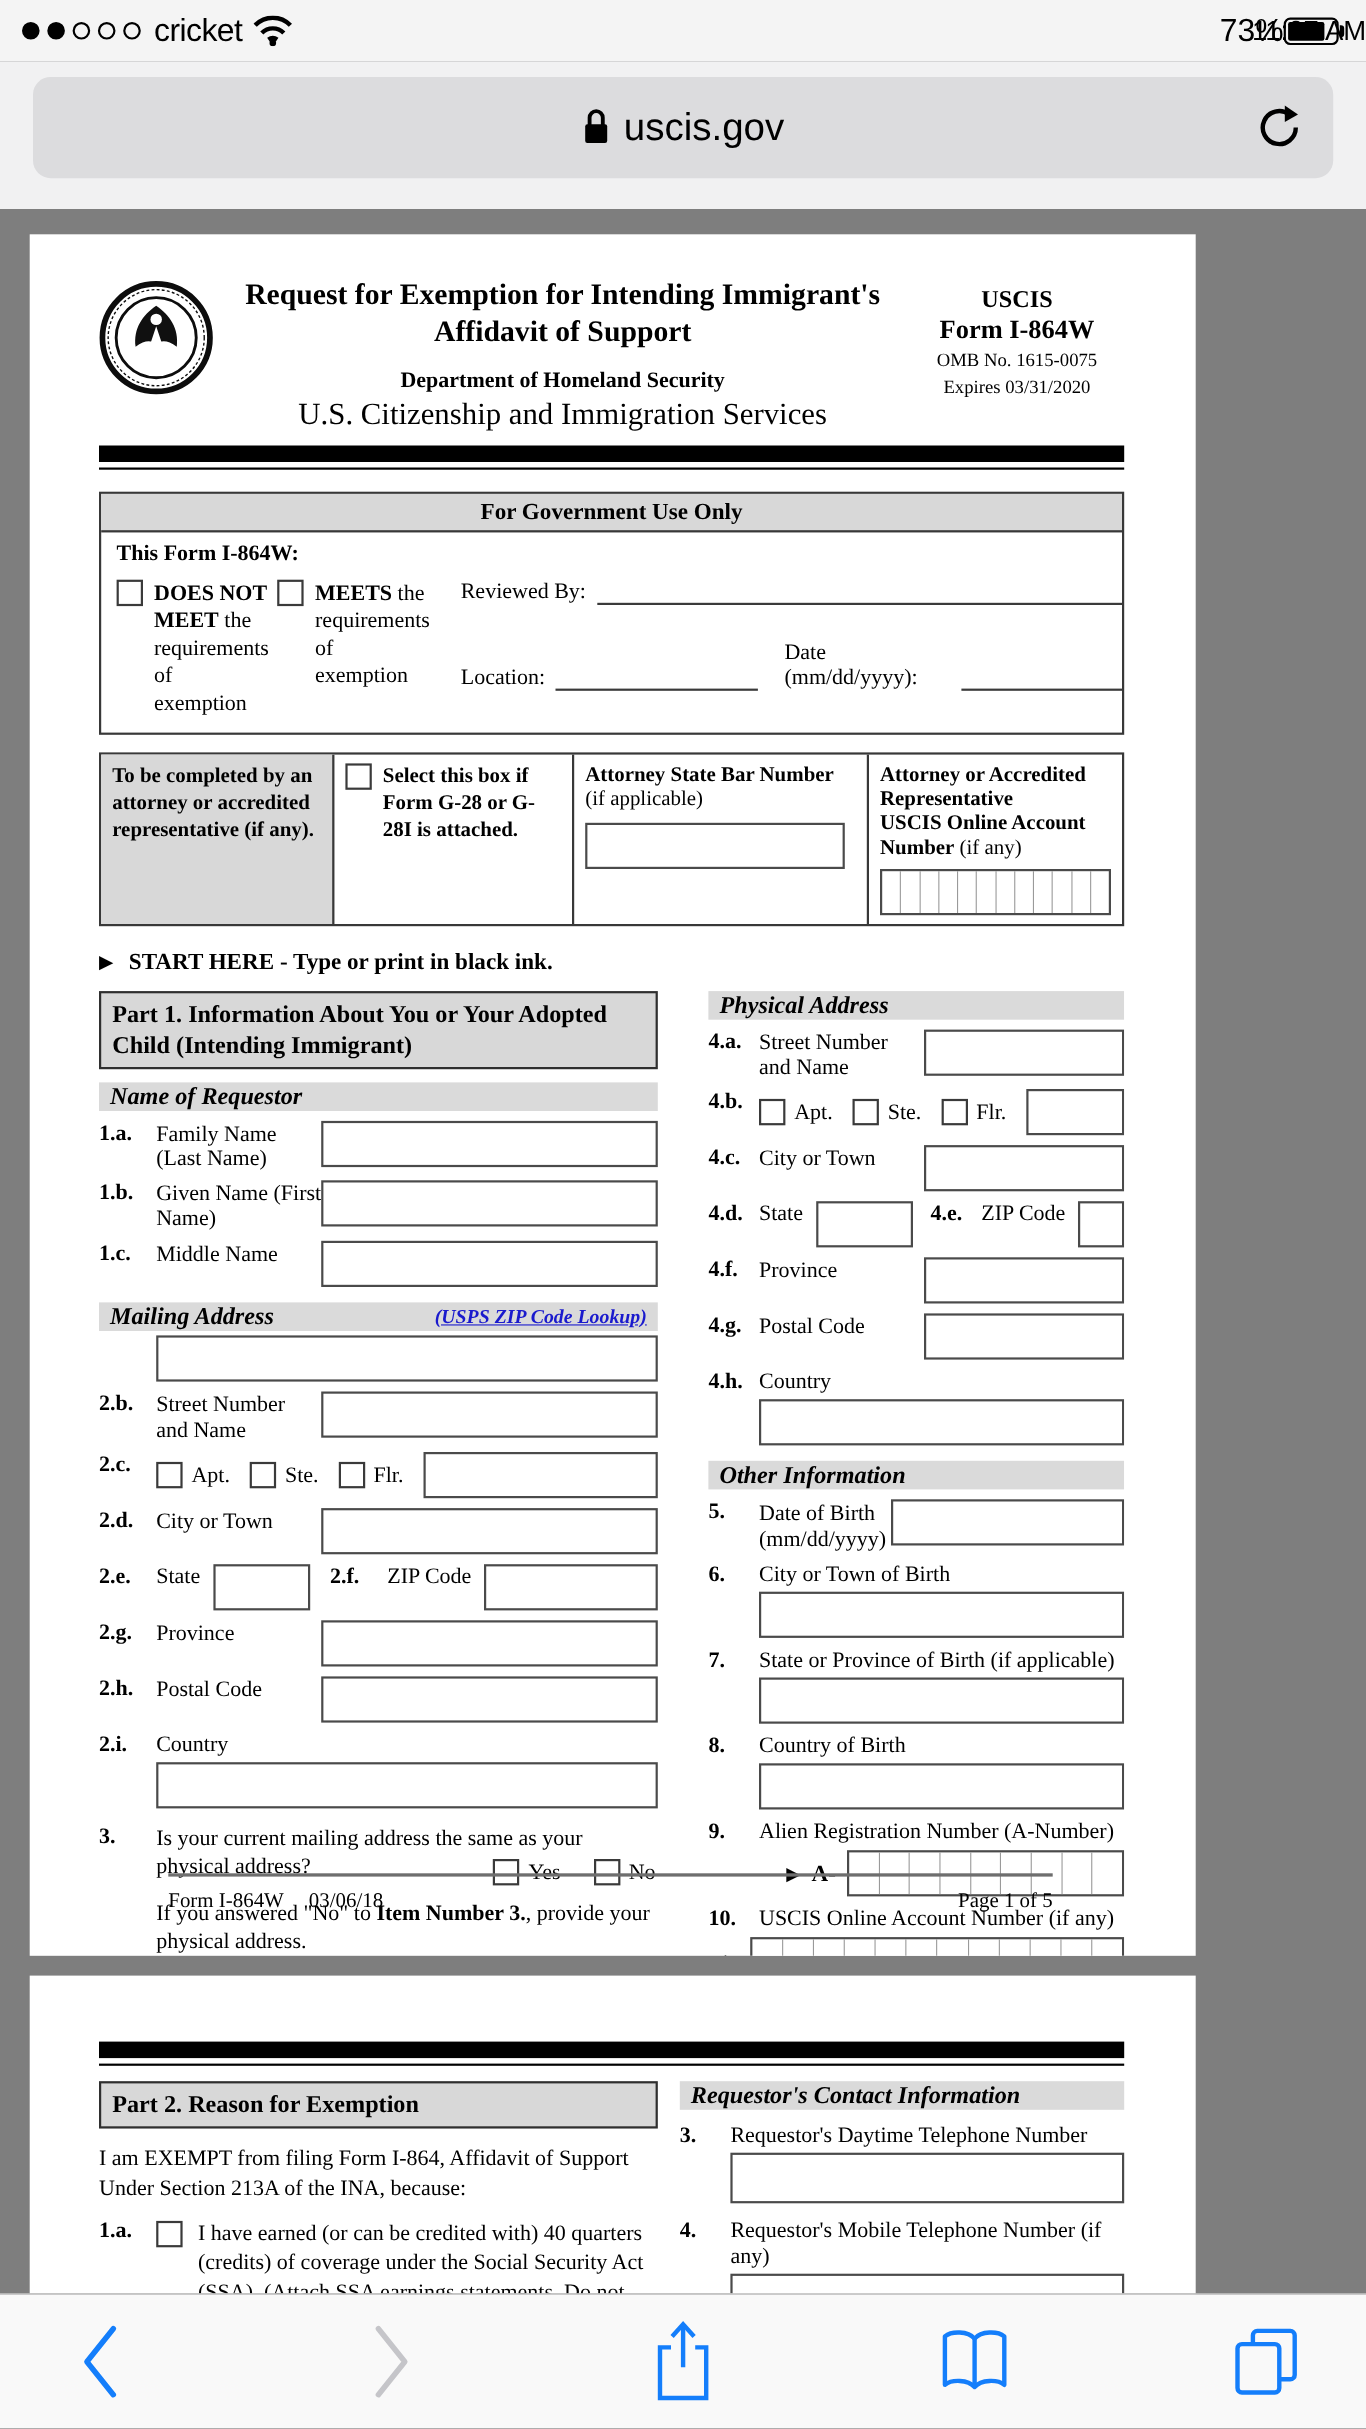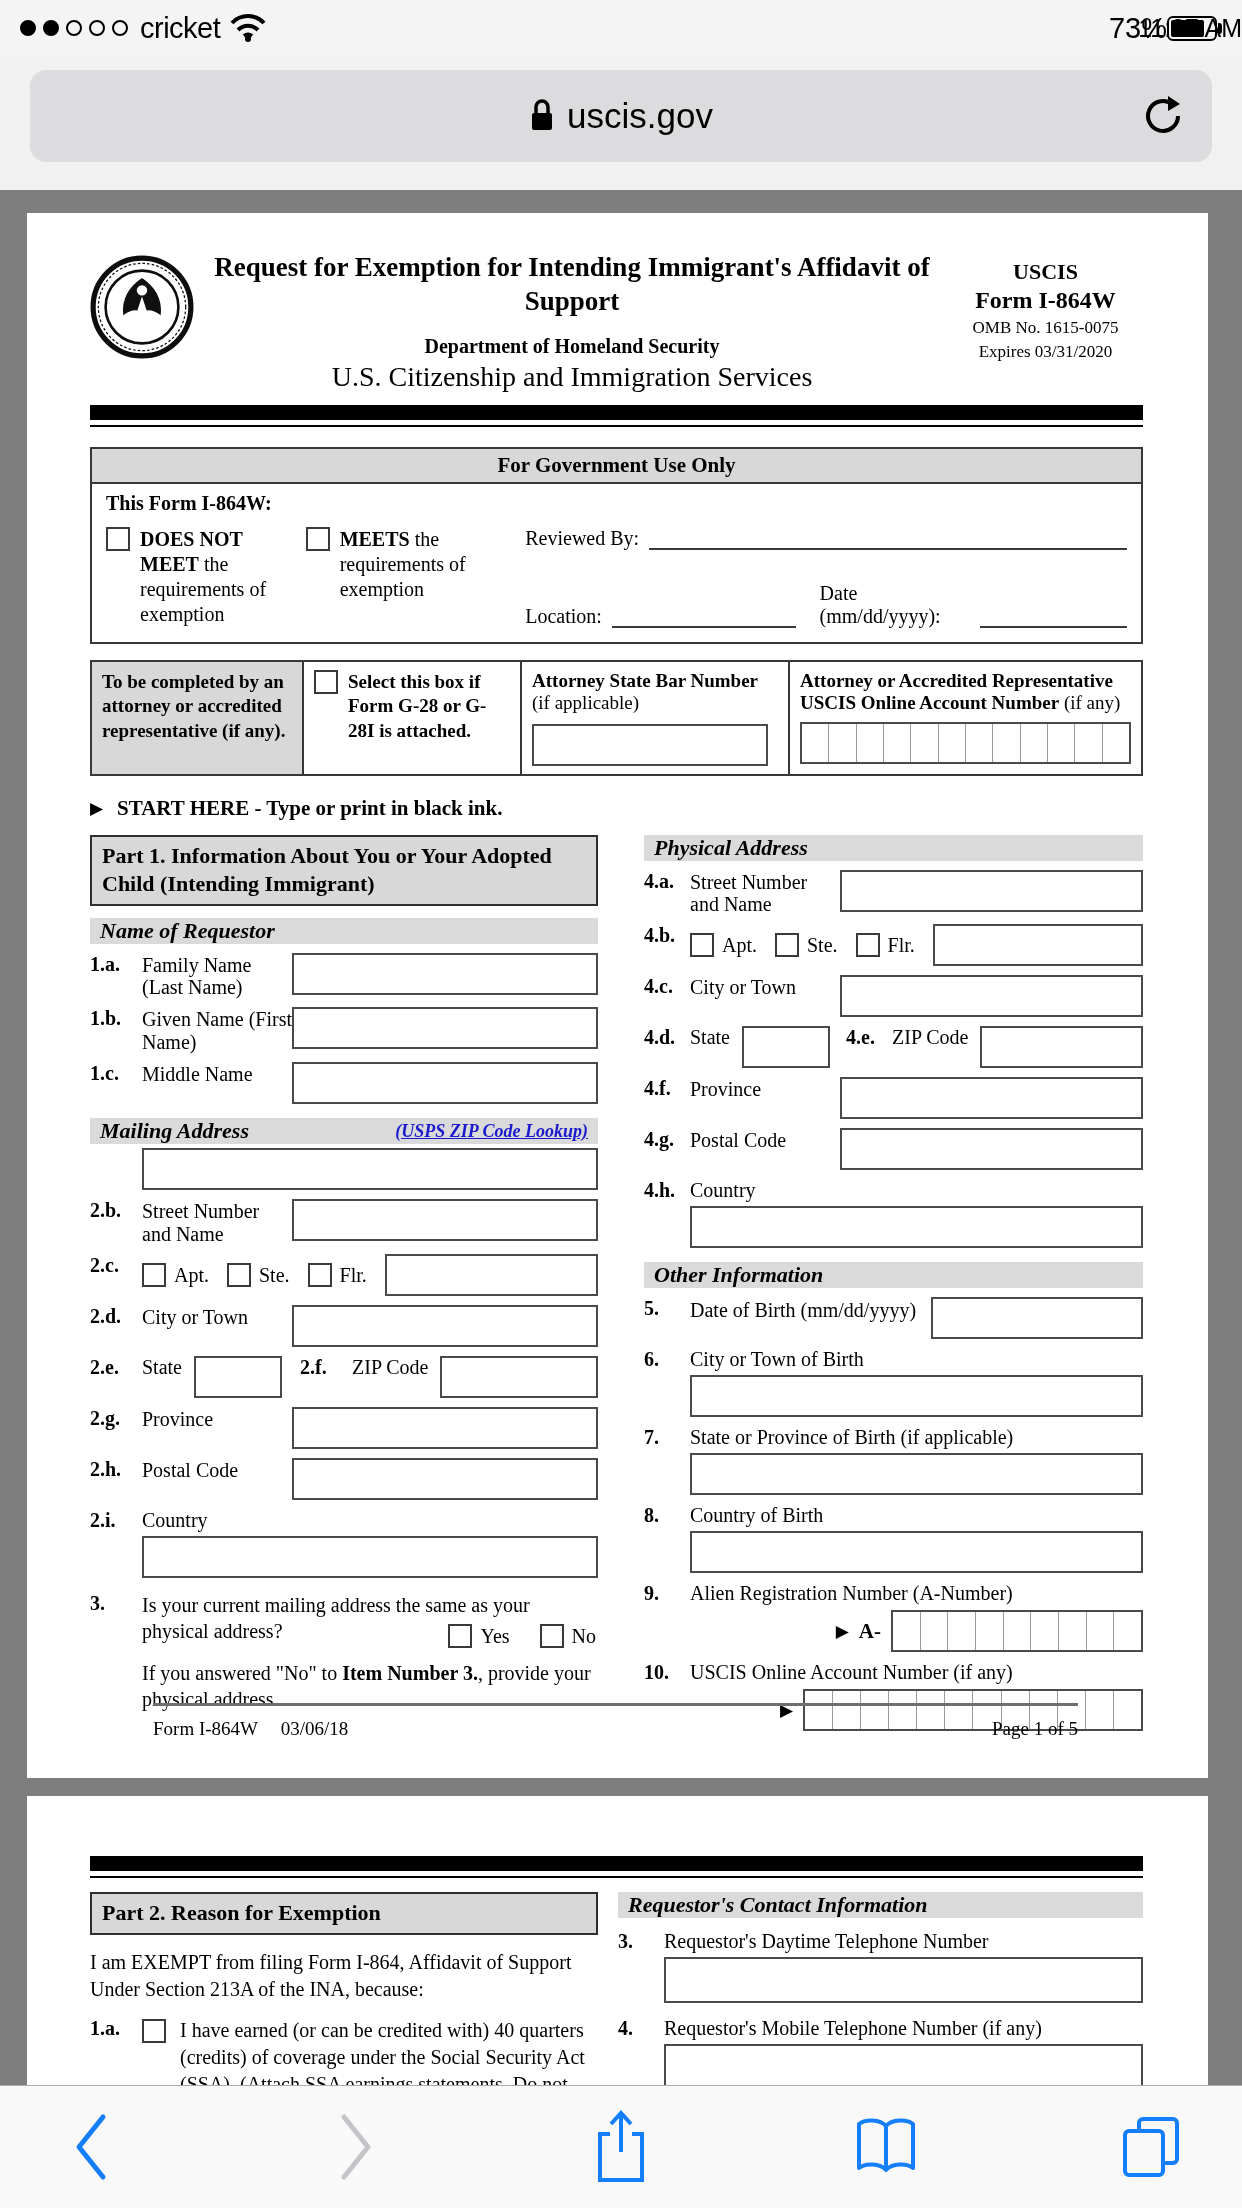--- a/index.html
+++ b/index.html
@@ -22,21 +22,21 @@
 
   
   .ubar{position:absolute;top:56px;left:0;right:0;height:134px;background:#f1f1f2}
   .ufield{position:absolute;left:30px;right:30px;top:14px;height:92px;background:#dcdcde;
     border-radius:16px;display:flex;align-items:center;justify-content:center;font-size:35px}
   .ufield .dom{margin-left:12px}
   .reload{position:absolute;right:28px;top:50%;transform:translateY(-50%);line-height:0}
 
   
   .content{position:absolute;top:190px;left:0;right:0;height:1895px}
-  .page{position:absolute;left:27px;width:1181px;background:#fff;
+  .page{position:absolute;left:27px;width:1060px;background:#fff;
     font-family:"Liberation Serif","DejaVu Serif",serif;font-size:20px}
   .p1{top:23px;height:1565px;overflow:hidden}
   .p2{top:1606px;height:289px;overflow:hidden}
   .pad{margin:0 65px 0 63px;position:relative}
 
   
   .hdr{display:flex;padding-top:38px}
   .seal{width:106px;flex:none;margin-top:4px}
   .hc{flex:1;text-align:center;padding:0 6px}
   .ht{font-size:27px;font-weight:bold;line-height:1.25}

